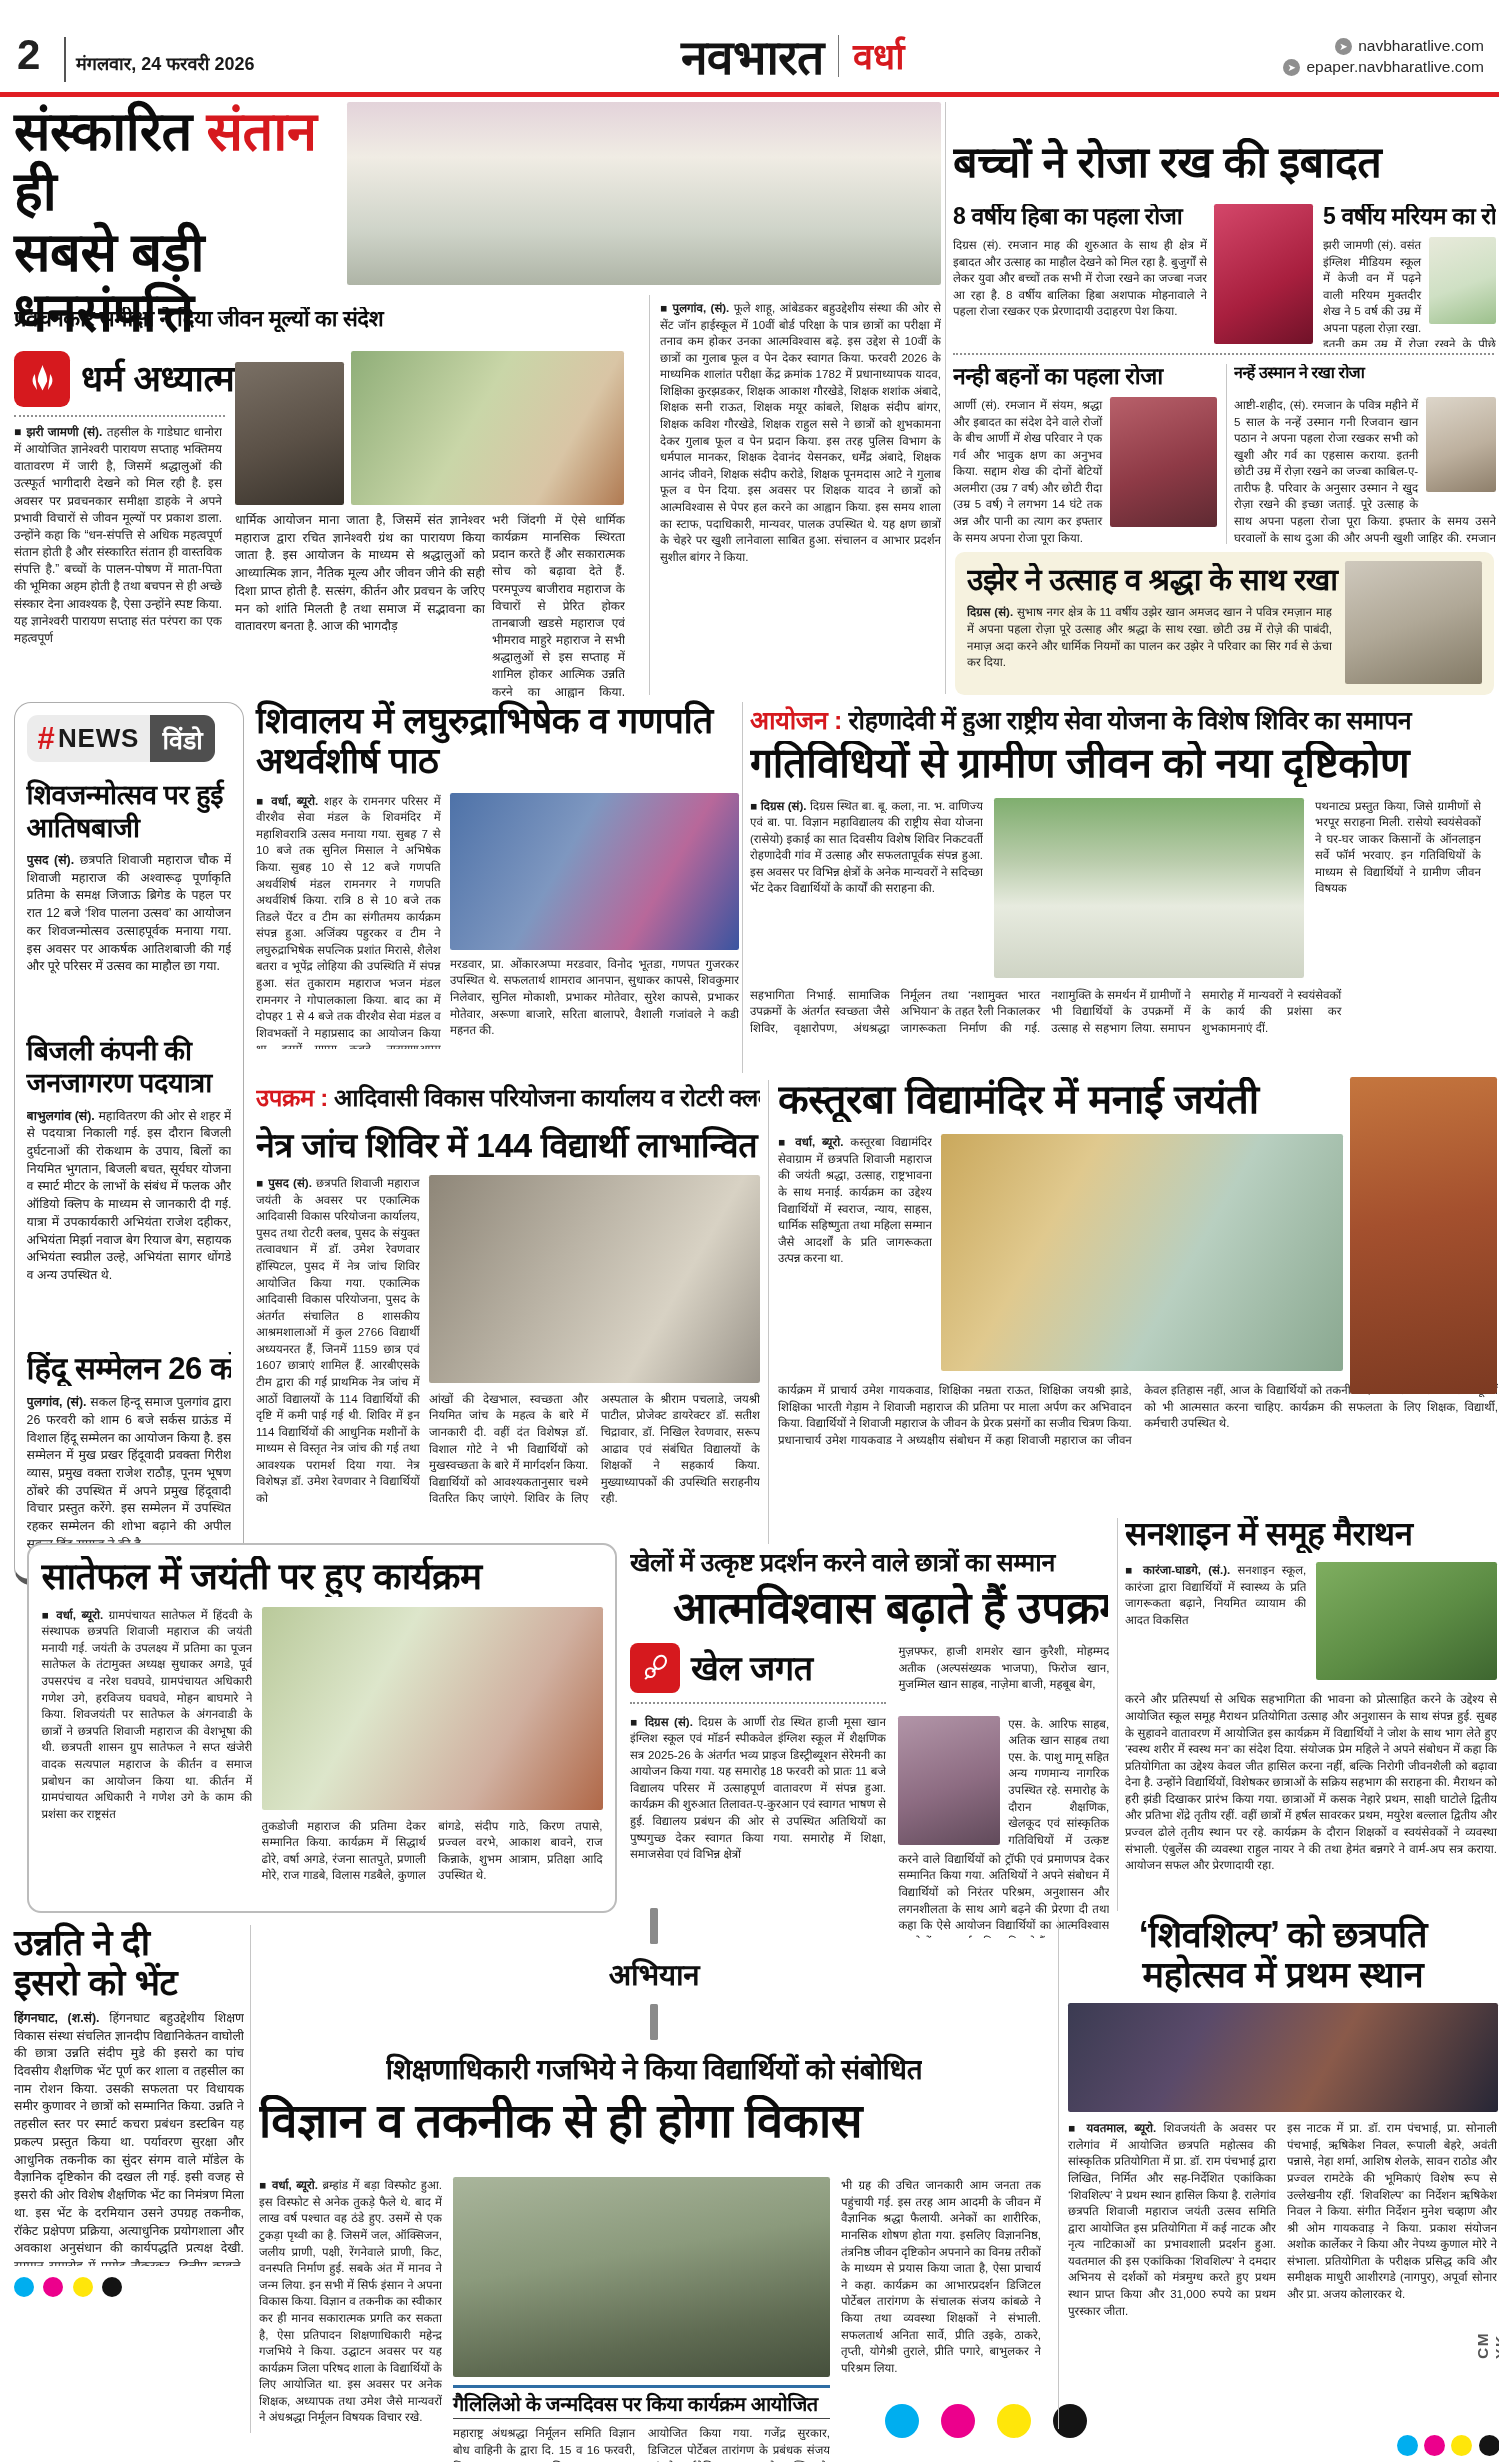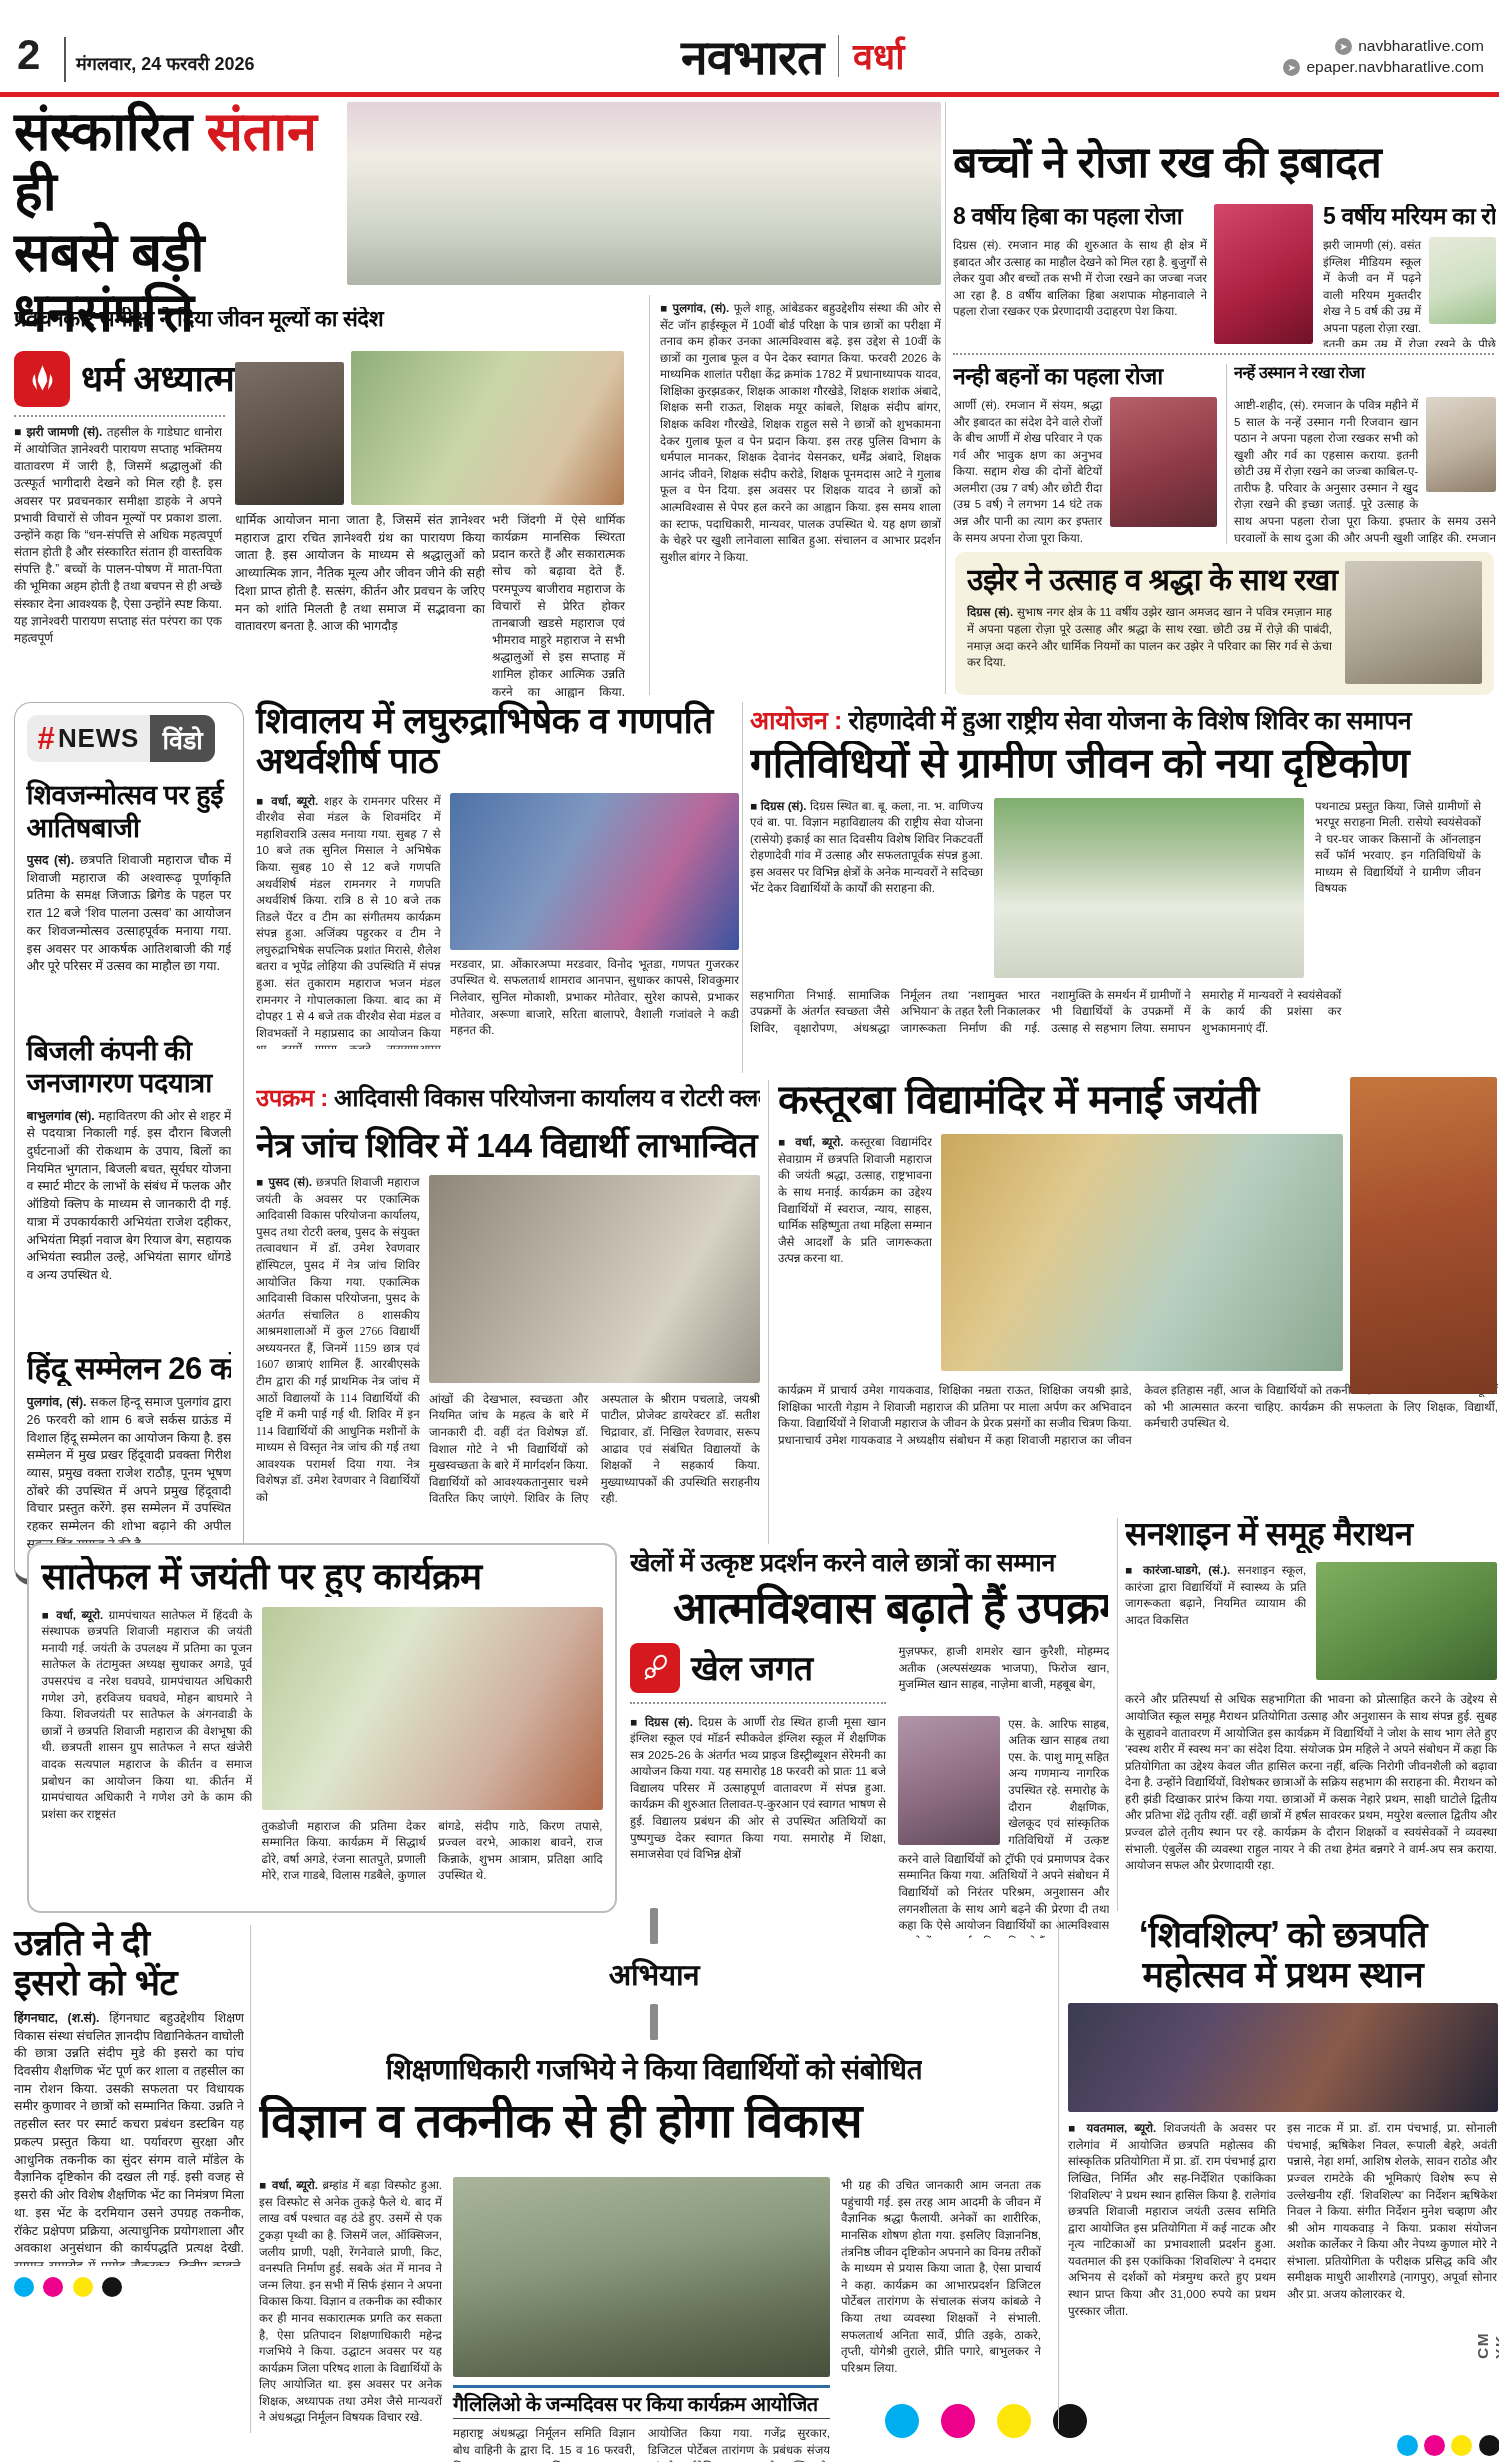--- a/index.html
+++ b/index.html
@@ -173,21 +173,21 @@
     </div>
     <p class="bt s c5" style="margin:9.3px 0 0;width:742px;height:65px;">सहभागिता निभाई. सामाजिक उपक्रमों के अंतर्गत स्वच्छता जैसे शिविर, वृक्षारोपण, अंधश्रद्धा निर्मूलन तथा ‘नशामुक्त भारत अभियान’ के तहत रैली निकालकर जागरूकता निर्माण की गई. नशामुक्ति के समर्थन में ग्रामीणों ने भी विद्यार्थियों के उपक्रमों में उत्साह से सहभाग लिया. समापन समारोह में मान्यवरों ने स्वयंसेवकों के कार्य की प्रशंसा कर शुभकामनाएं दीं.</p>
   </div>
 
   <div class="abs" style="left:256px;top:1080px;width:504px;height:466px;">
     <div class="kick nw" style="font-size:24px;width:504px;">
       <span class="red">उपक्रम : </span><span>आदिवासी विकास परियोजना कार्यालय व रोटरी क्लब का आयोजन</span>
     </div>
     <div class="hl nw" style="font-size:34px;margin-top:13px;width:504px;">नेत्र जांच शिविर में 144 विद्यार्थी लाभान्वित</div>
     <div class="flex" style="margin-top:11px;gap:9.3px;">
-      <p class="bt s" style="margin:0;width:165px;height:359px;font-family:Liberation Serif, serif;">
+      <p class="bt s" style="margin:0;width:165px;height:359px;">
         <span class="by">■ पुसद (सं). </span><span>छत्रपति शिवाजी महाराज जयंती के अवसर पर एकात्मिक आदिवासी विकास परियोजना कार्यालय, पुसद तथा रोटरी क्लब, पुसद के संयुक्त तत्वावधान में डॉ. उमेश रेवणवार हॉस्पिटल, पुसद में नेत्र जांच शिविर आयोजित किया गया. एकात्मिक आदिवासी विकास परियोजना, पुसद के अंतर्गत संचालित 8 शासकीय आश्रमशालाओं में कुल 2766 विद्यार्थी अध्ययनरत हैं, जिनमें 1159 छात्र एवं 1607 छात्राएं शामिल हैं. आरबीएसके टीम द्वारा की गई प्राथमिक नेत्र जांच में आठों विद्यालयों के 114 विद्यार्थियों की दृष्टि में कमी पाई गई थी. शिविर में इन 114 विद्यार्थियों की आधुनिक मशीनों के माध्यम से विस्तृत नेत्र जांच की गई तथा आवश्यक परामर्श दिया गया. नेत्र विशेषज्ञ डॉ. उमेश रेवणवार ने विद्यार्थियों को</span>
       </p>
       <div style="width:331px;">
         <div class="photo" style="width:331px;height:208px;background:linear-gradient(120deg,#8e8678 0%,#b9b2a4 40%,#d8d2c4 70%,#9a948a 100%);"></div>
         <p class="bt s c2" style="margin:7.8px 0 0;width:331px;height:140px;">आंखों की देखभाल, स्वच्छता और नियमित जांच के महत्व के बारे में जानकारी दी. वहीं दंत विशेषज्ञ डॉ. विशाल गोटे ने भी विद्यार्थियों को मुखस्वच्छता के बारे में मार्गदर्शन किया. विद्यार्थियों को आवश्यकतानुसार चश्मे वितरित किए जाएंगे. शिविर के लिए अस्पताल के श्रीराम पचलाडे, जयश्री पाटील, प्रोजेक्ट डायरेक्टर डॉ. सतीश चिद्रावार, डॉ. निखिल रेवणवार, सरूप आढाव एवं संबंधित विद्यालयों के शिक्षकों ने सहकार्य किया. मुख्याध्यापकों की उपस्थिति सराहनीय रही.</p>
       </div>
     </div>
   </div>
 
   <div class="vr" style="left:768px;top:1080px;height:464px;"></div>

